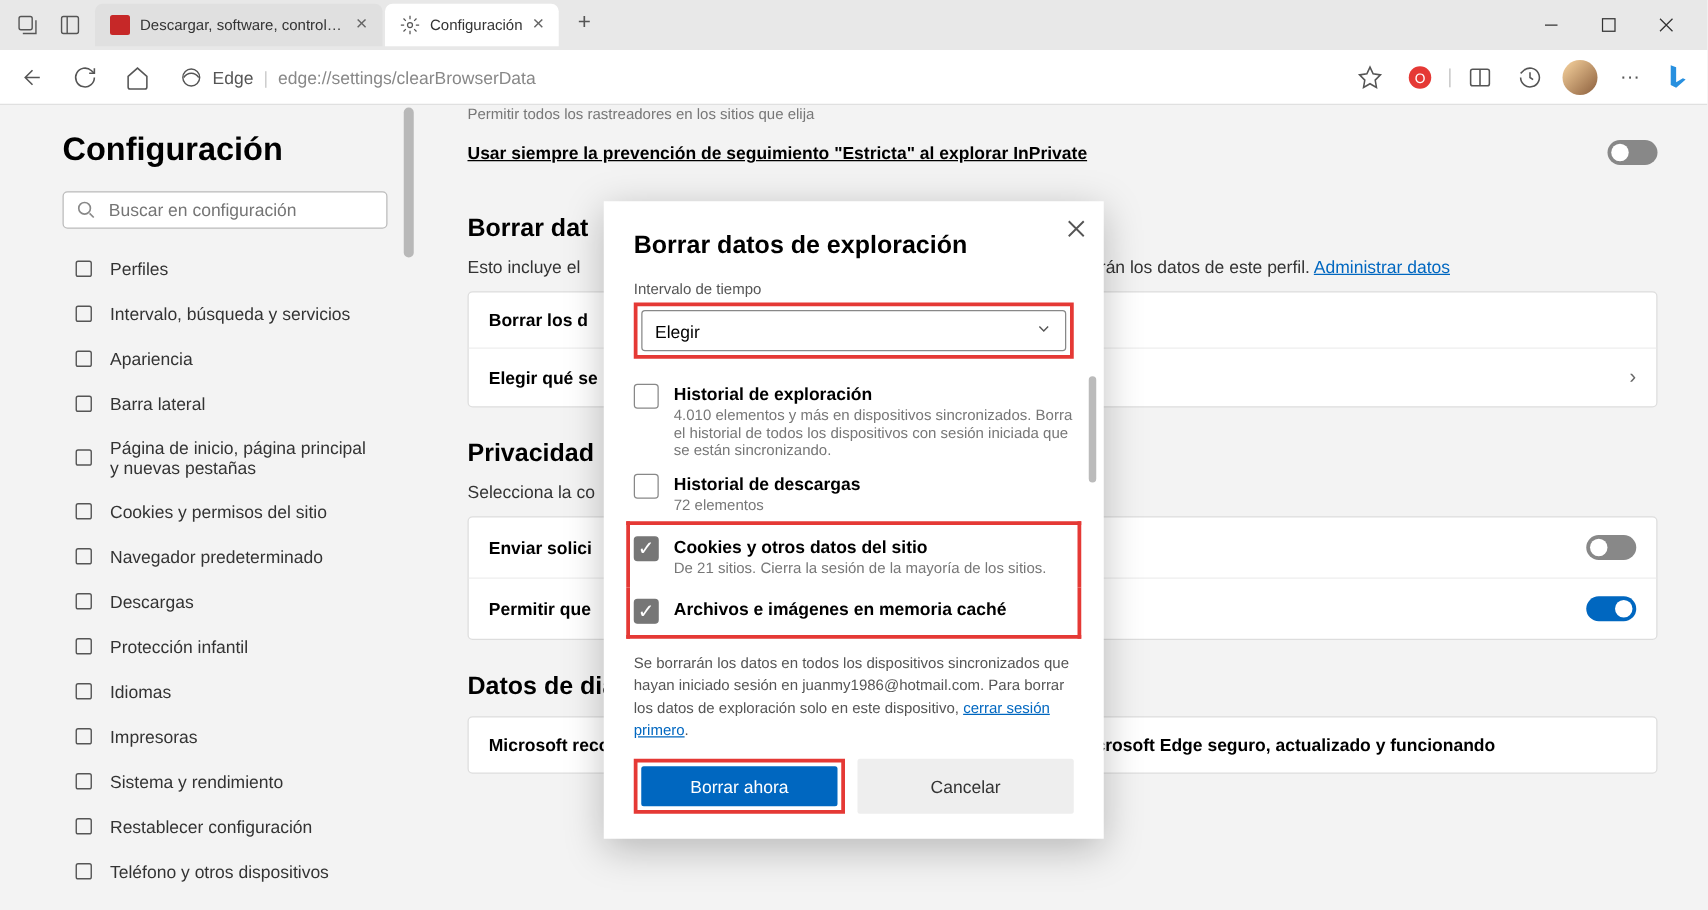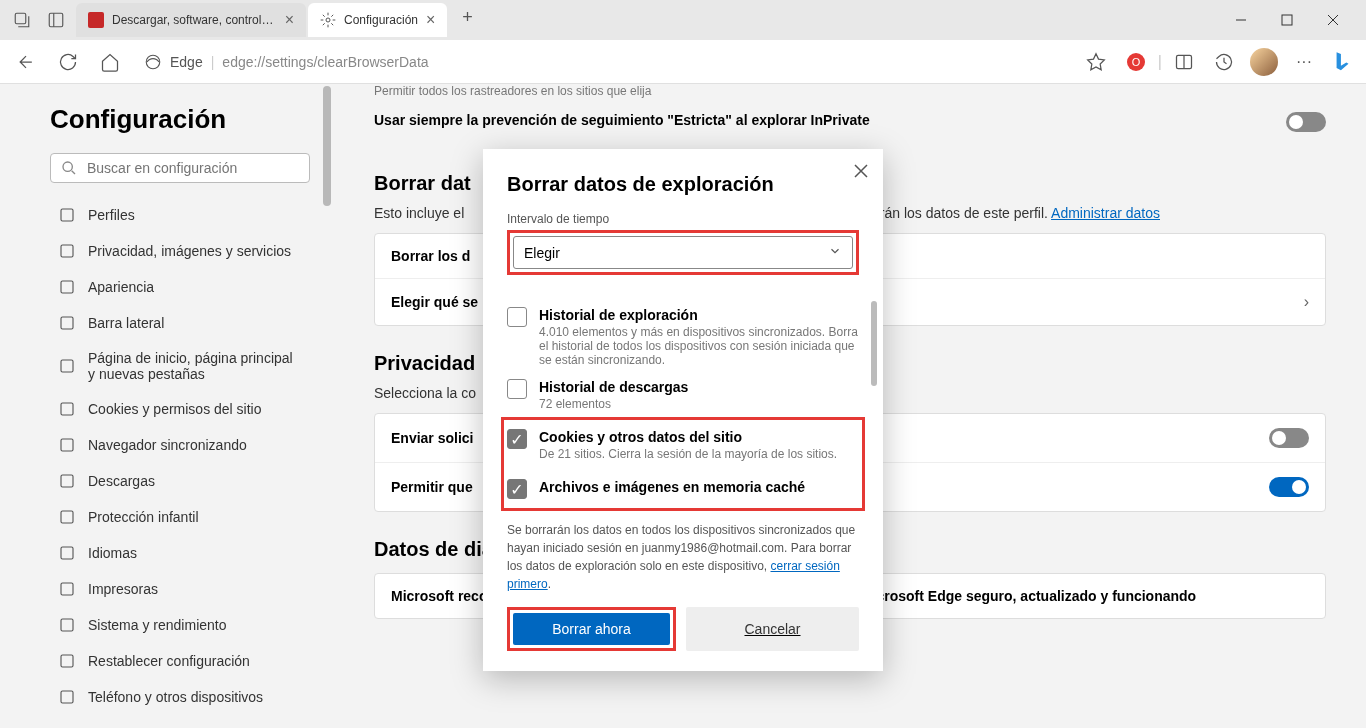--- a/index.html
+++ b/index.html
@@ -38,52 +38,52 @@
 .sidebar h1 { font-size: 26px; font-weight: 600; margin-bottom: 18px; }
 .search-box { display: flex; align-items: center; gap: 10px; border: 1px solid #bbb; background: #fff; padding: 6px 10px; border-radius: 4px; margin-bottom: 14px; }
 .search-box input { border: none; outline: none; font-size: 14px; flex: 1; background: transparent; color: #0369a1; }
 .nav-item { display: flex; align-items: center; gap: 12px; padding: 9px 8px; font-size: 14px; color: #333; cursor: pointer; border-radius: 4px; }
 .nav-icon { width: 18px; height: 18px; color: #555; flex-shrink: 0; }
 .scrollbar-track { width: 14px; background: #f3f3f3; position: relative; }
 .scrollbar-thumb { position: absolute; top: 2px; left: 3px; width: 8px; height: 120px; background: #b8b8b8; border-radius: 4px; }
 
 .main { flex: 1; padding: 0 40px; background: #f3f3f3; overflow: hidden; position: relative; }
 .subtext { font-size: 12px; color: #777; }
-.setting-row { display: flex; align-items: flex-start; justify-content: space-between; padding: 14px 0; }
+.setting-row { display: flex; align-items: center; justify-content: space-between; padding: 14px 0; text-decoration: underline; }
 .setting-label { font-size: 14px; font-weight: 600; }
 .toggle { width: 40px; height: 20px; border-radius: 10px; background: #888; position: relative; cursor:pointer; }
 .toggle.off .knob { position: absolute; left: 3px; top: 3px; width: 14px; height: 14px; background: #fff; border-radius: 50%; }
 .toggle.on { background: #0067c0; }
 .toggle.on .knob { position: absolute; right: 3px; top: 3px; width: 14px; height: 14px; background: #fff; border-radius: 50%; }
 .section-title { font-size: 20px; font-weight: 600; margin-top: 26px; margin-bottom: 10px; }
 .section-desc { font-size: 14px; color: #333; }
 .link { color: #0067c0; text-decoration: underline; cursor:pointer; }
 .card { border: 1px solid #ddd; background: #fff; border-radius: 4px; margin-top: 12px; }
 .card-row { display: flex; align-items: center; justify-content: space-between; padding: 14px 16px; border-bottom: 1px solid #eee; }
 .card-row:last-child { border-bottom: none; }
 .card-label { font-size: 14px; font-weight: 700; }
 .outline-btn { border: 1px solid #888; background: #fff; padding: 5px 14px; font-size: 14px; cursor: pointer; border-radius: 3px; }
 .chev { color: #666; }
 .diag-card { border:1px solid #ddd; background:#fff; border-radius:4px; padding:14px 16px; margin-top:12px; font-size:14px; font-weight:600;}
-.modal { position: absolute; left: 483px; top: 149px; width: 400px; background: #fff; box-shadow: 0 8px 30px rgba(0,0,0,0.25); padding: 24px 24px 20px; }
+.modal { position: absolute; left: 483px; top: 161px; width: 400px; background: #fff; box-shadow: 0 8px 30px rgba(0,0,0,0.25); padding: 24px 24px 20px; }
 .modal-close { position: absolute; top: 14px; right: 14px; cursor: pointer; color: #555; }
 .modal h2 { font-size: 20px; font-weight: 600; margin-bottom: 16px; }
 .modal-label { font-size: 12px; color: #555; margin-bottom: 4px; }
 .highlight-red { border: 3px solid #e53935; padding: 3px; }
 .select { width: 100%; border: 1px solid #888; padding: 7px 10px; display: flex; justify-content: space-between; align-items: center; font-size: 14px; cursor: pointer; border-radius: 3px; }
-.check-list { margin-top: 26px; max-height: 230px; position: relative; }
+.check-list { margin-top: 14px; max-height: 230px; position: relative; }
 .check-item { display: flex; gap: 12px; padding: 6px 0; }
 .checkbox { width: 20px; height: 20px; border: 1px solid #888; border-radius: 3px; flex-shrink: 0; display: flex; align-items: center; justify-content: center; background: #fff; cursor:pointer; }
 .checkbox.checked { background: #767676; border-color: #767676; color: #fff; }
 .check-text { flex: 1; }
 .check-title { font-size: 14px; font-weight: 600; }
 .check-desc { font-size: 12px; color: #777; margin-top: 2px; }
 .modal-scroll { position: absolute; right: -18px; top: 0; width: 6px; height: 85px; background: #bbb; border-radius: 3px; }
 .modal-note { font-size: 12px; color: #555; margin-top: 10px; line-height: 1.5; }
-.modal-buttons { display: flex; gap: 10px; margin-top: 14px; text-decoration: underline; }
+.modal-buttons { display: flex; gap: 10px; margin-top: 14px; }
 .modal-btn { flex: 1; padding: 8px; font-size: 14px; border: none; cursor: pointer; border-radius: 2px; }
 .modal-btn.primary { background: #0067c0; color: #fff; }
 .modal-btn.secondary { background: #eee; color: #333; }
 .highlight-red-btn { border: 3px solid #e53935; padding: 3px; display: inline-block; }
 </style>
 </head>
 <body>
 
 <div class="titlebar">
   <div class="titlebar-left">
@@ -212,21 +212,21 @@
         <div class="nav-item">
           <span class="nav-icon"><svg width="18" height="18" viewBox="0 0 24 24" fill="none" stroke="currentColor" stroke-width="1.5">
               <rect x="4" y="4" width="16" height="16" rx="2"></rect>
             </svg></span>
           <span>Perfiles</span>
         </div>
         <div class="nav-item">
           <span class="nav-icon"><svg width="18" height="18" viewBox="0 0 24 24" fill="none" stroke="currentColor" stroke-width="1.5">
               <rect x="4" y="4" width="16" height="16" rx="2"></rect>
             </svg></span>
-          <span>Privacidad, imágenes y servicios</span>
+          <span>Intervalo, búsqueda y servicios</span>
         </div>
         <div class="nav-item">
           <span class="nav-icon"><svg width="18" height="18" viewBox="0 0 24 24" fill="none" stroke="currentColor" stroke-width="1.5">
               <rect x="4" y="4" width="16" height="16" rx="2"></rect>
             </svg></span>
           <span>Apariencia</span>
         </div>
         <div class="nav-item">
           <span class="nav-icon"><svg width="18" height="18" viewBox="0 0 24 24" fill="none" stroke="currentColor" stroke-width="1.5">
               <rect x="4" y="4" width="16" height="16" rx="2"></rect>
@@ -242,21 +242,21 @@
         <div class="nav-item">
           <span class="nav-icon"><svg width="18" height="18" viewBox="0 0 24 24" fill="none" stroke="currentColor" stroke-width="1.5">
               <rect x="4" y="4" width="16" height="16" rx="2"></rect>
             </svg></span>
           <span>Cookies y permisos del sitio</span>
         </div>
         <div class="nav-item">
           <span class="nav-icon"><svg width="18" height="18" viewBox="0 0 24 24" fill="none" stroke="currentColor" stroke-width="1.5">
               <rect x="4" y="4" width="16" height="16" rx="2"></rect>
             </svg></span>
-          <span>Navegador sincronizando</span>
+          <span>Navegador predeterminado</span>
         </div>
         <div class="nav-item">
           <span class="nav-icon"><svg width="18" height="18" viewBox="0 0 24 24" fill="none" stroke="currentColor" stroke-width="1.5">
               <rect x="4" y="4" width="16" height="16" rx="2"></rect>
             </svg></span>
           <span>Descargas</span>
         </div>
         <div class="nav-item">
           <span class="nav-icon"><svg width="18" height="18" viewBox="0 0 24 24" fill="none" stroke="currentColor" stroke-width="1.5">
               <rect x="4" y="4" width="16" height="16" rx="2"></rect>

